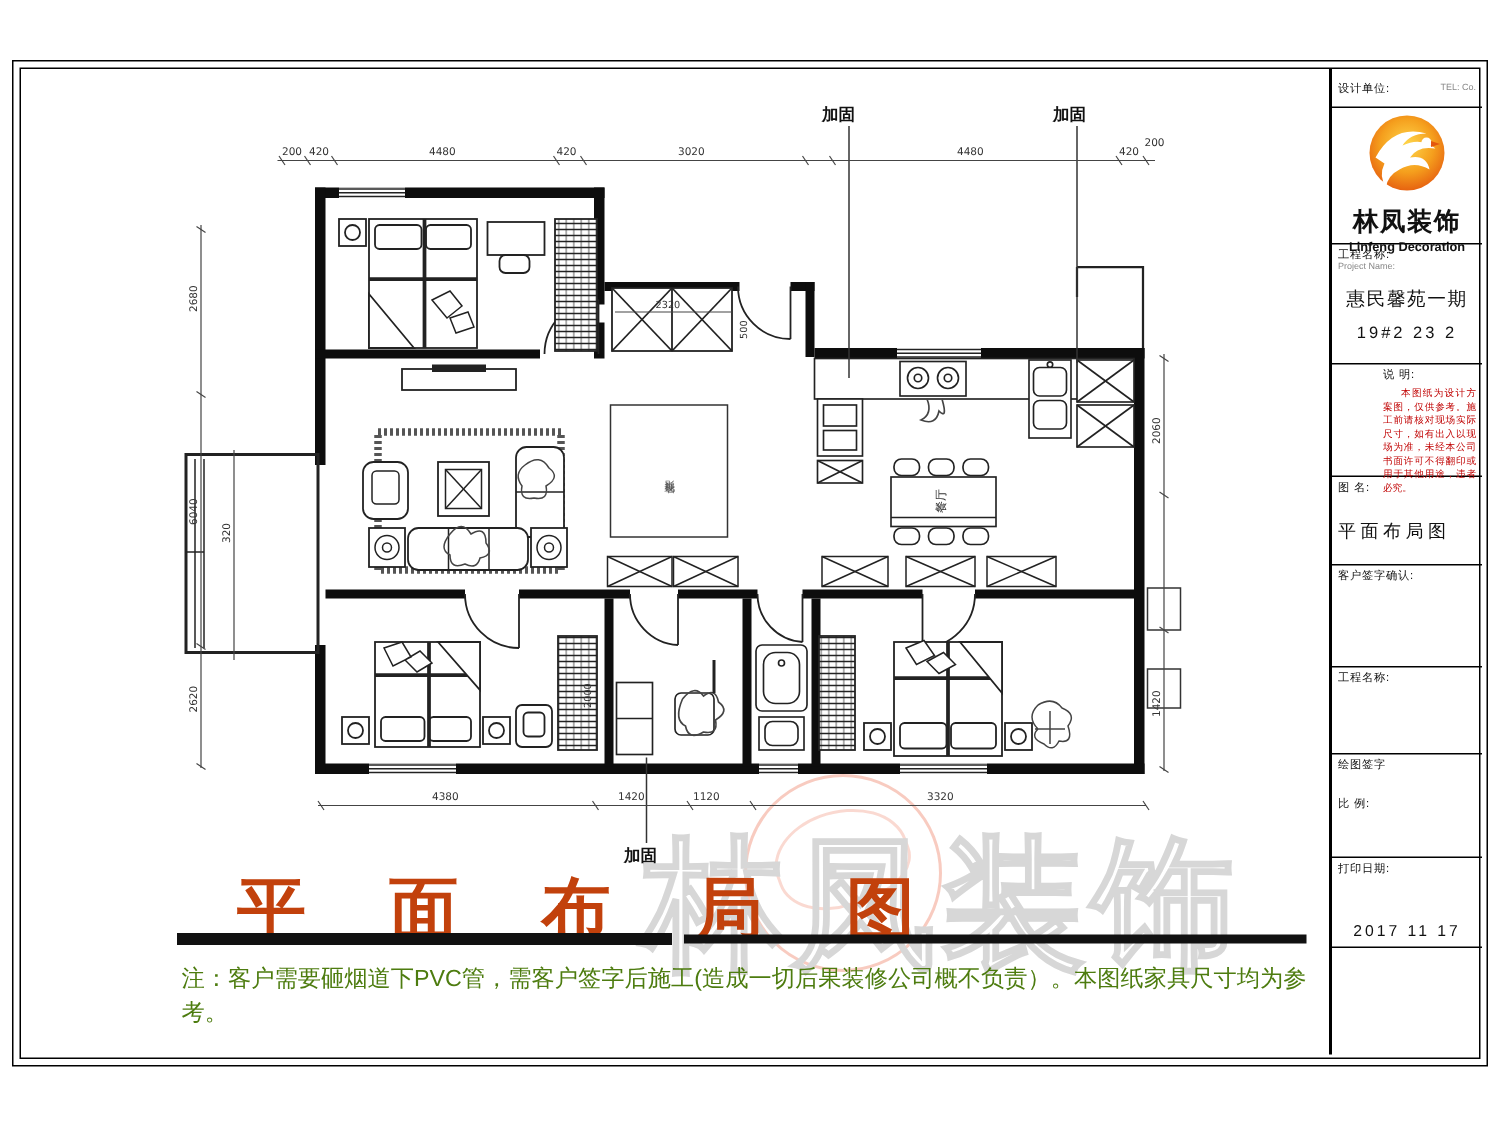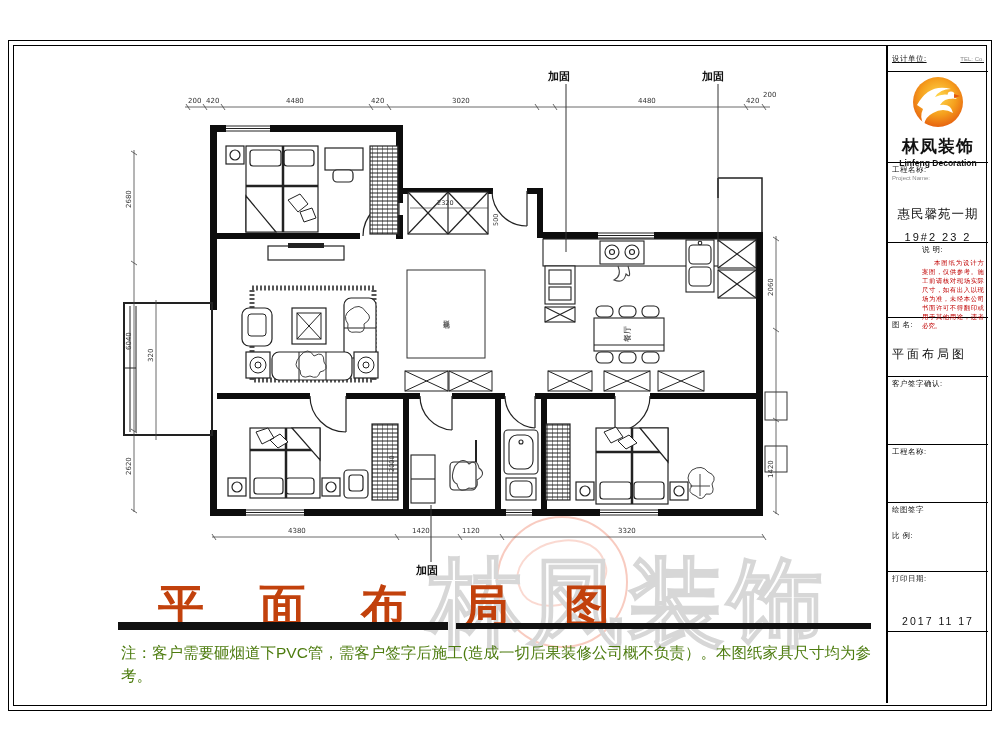--- a/index.html
+++ b/index.html
@@ -11,21 +11,21 @@
   .frame-inner{left:13px;top:45px;width:972px;height:659px;border:1px solid #000;}
   
   .tblock{left:886px;top:46px;width:100px;height:657px;border-left:2px solid #000;
           display:flex;flex-direction:column;}
   .tsec{position:relative;border-bottom:1px solid #000;box-sizing:border-box;padding:2px 4px;}
   .tlabel{font-size:7.5px;letter-spacing:.5px;}
   .tsub{font-size:6px;color:#888;}
   .row-split{display:flex;justify-content:space-between;align-items:center;height:100%;}
   .logo-cn{font-size:17px;font-weight:bold;text-align:center;letter-spacing:1px;margin-top:2px;}
   .logo-en{font-size:8.5px;font-weight:bold;text-align:center;letter-spacing:0;}
-  .proj-name{font-size:12.5px;text-align:center;margin-top:25px;letter-spacing:1px;}
+  .proj-name{font-size:12.5px;text-align:center;margin-top:10px;letter-spacing:1px;}
   .proj-no{font-size:11px;text-align:center;margin-top:8px;letter-spacing:2px;}
   .remark-text{font-size:6.4px;line-height:9px;color:#c00000;margin-top:3px;text-align:justify;
                text-indent:12px;}
   .dwg-name{font-size:12px;margin-top:16px;letter-spacing:3px;}
   .center-val{font-size:10.5px;text-align:center;margin-top:31px;letter-spacing:2px;}
   .black-bar{height:8px;background:#000;margin-top:auto;}
   
   .wm-text{left:428px;top:540px;font-size:96px;font-weight:bold;letter-spacing:4px;
            color:transparent;-webkit-text-stroke:1.5px #d7d7d7;white-space:nowrap;}
   .wm-circle{left:496px;top:516px;width:128px;height:128px;border:2px solid rgba(243,160,140,.55);
@@ -374,21 +374,21 @@
     <g stroke="#444" stroke-width="0.7" fill="#333" font-size="6.5">
       <line x1="410" y1="208" x2="488" y2="208"></line>
       <text x="437" y="205" stroke="none">2320</text>
       <text x="498" y="226" stroke="none" transform="rotate(-90 498 226)">500</text>
       <text x="394" y="472" stroke="none" transform="rotate(-90 394 472)">2000</text>
     </g>
   </svg>
 
   <div class="abs tblock">
 
-    <div class="tsec" style="height:26px;text-decoration:underline;">
+    <div class="tsec" style="height:26px;">
       <div class="row-split">
         <span class="tlabel">设计单位:</span>
         <span class="tsub">TEL: Co.</span>
       </div>
     </div>
 
     <div class="tsec" style="height:91px;text-align:center;">
       <svg width="62" height="54" viewBox="0 0 62 54" style="margin-top:1px;">
         <defs>
           <radialGradient id="phx" cx="50%" cy="40%" r="65%">

